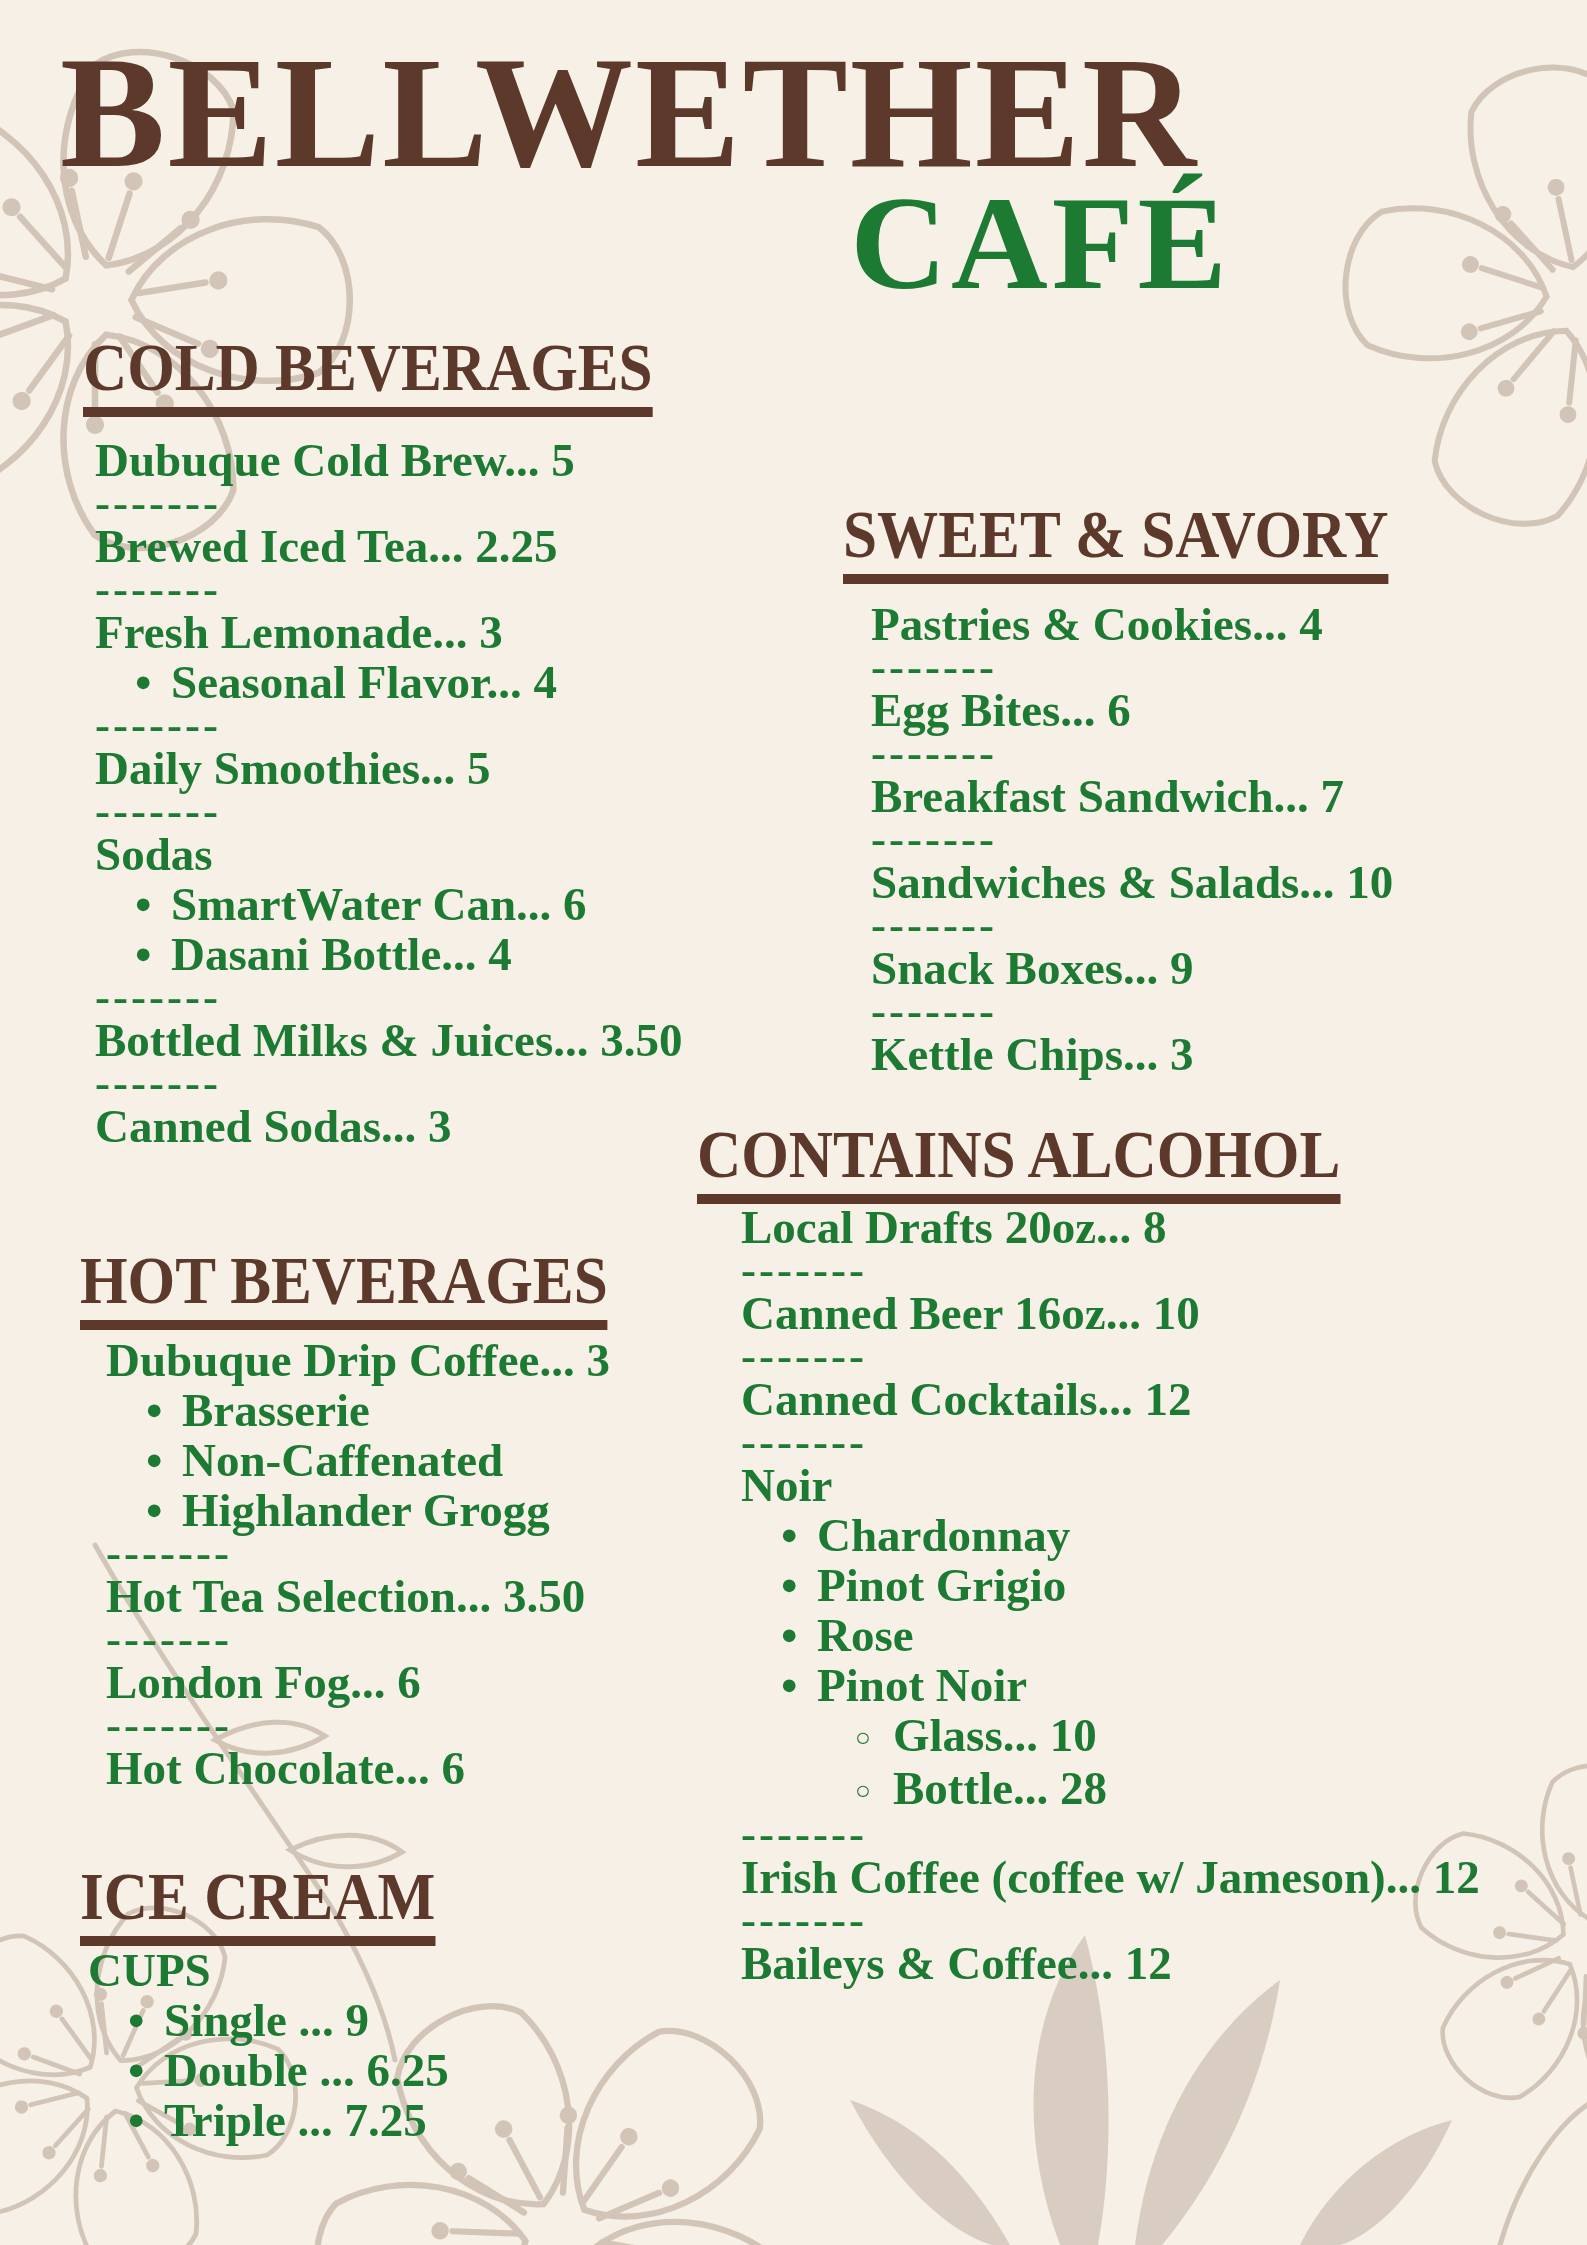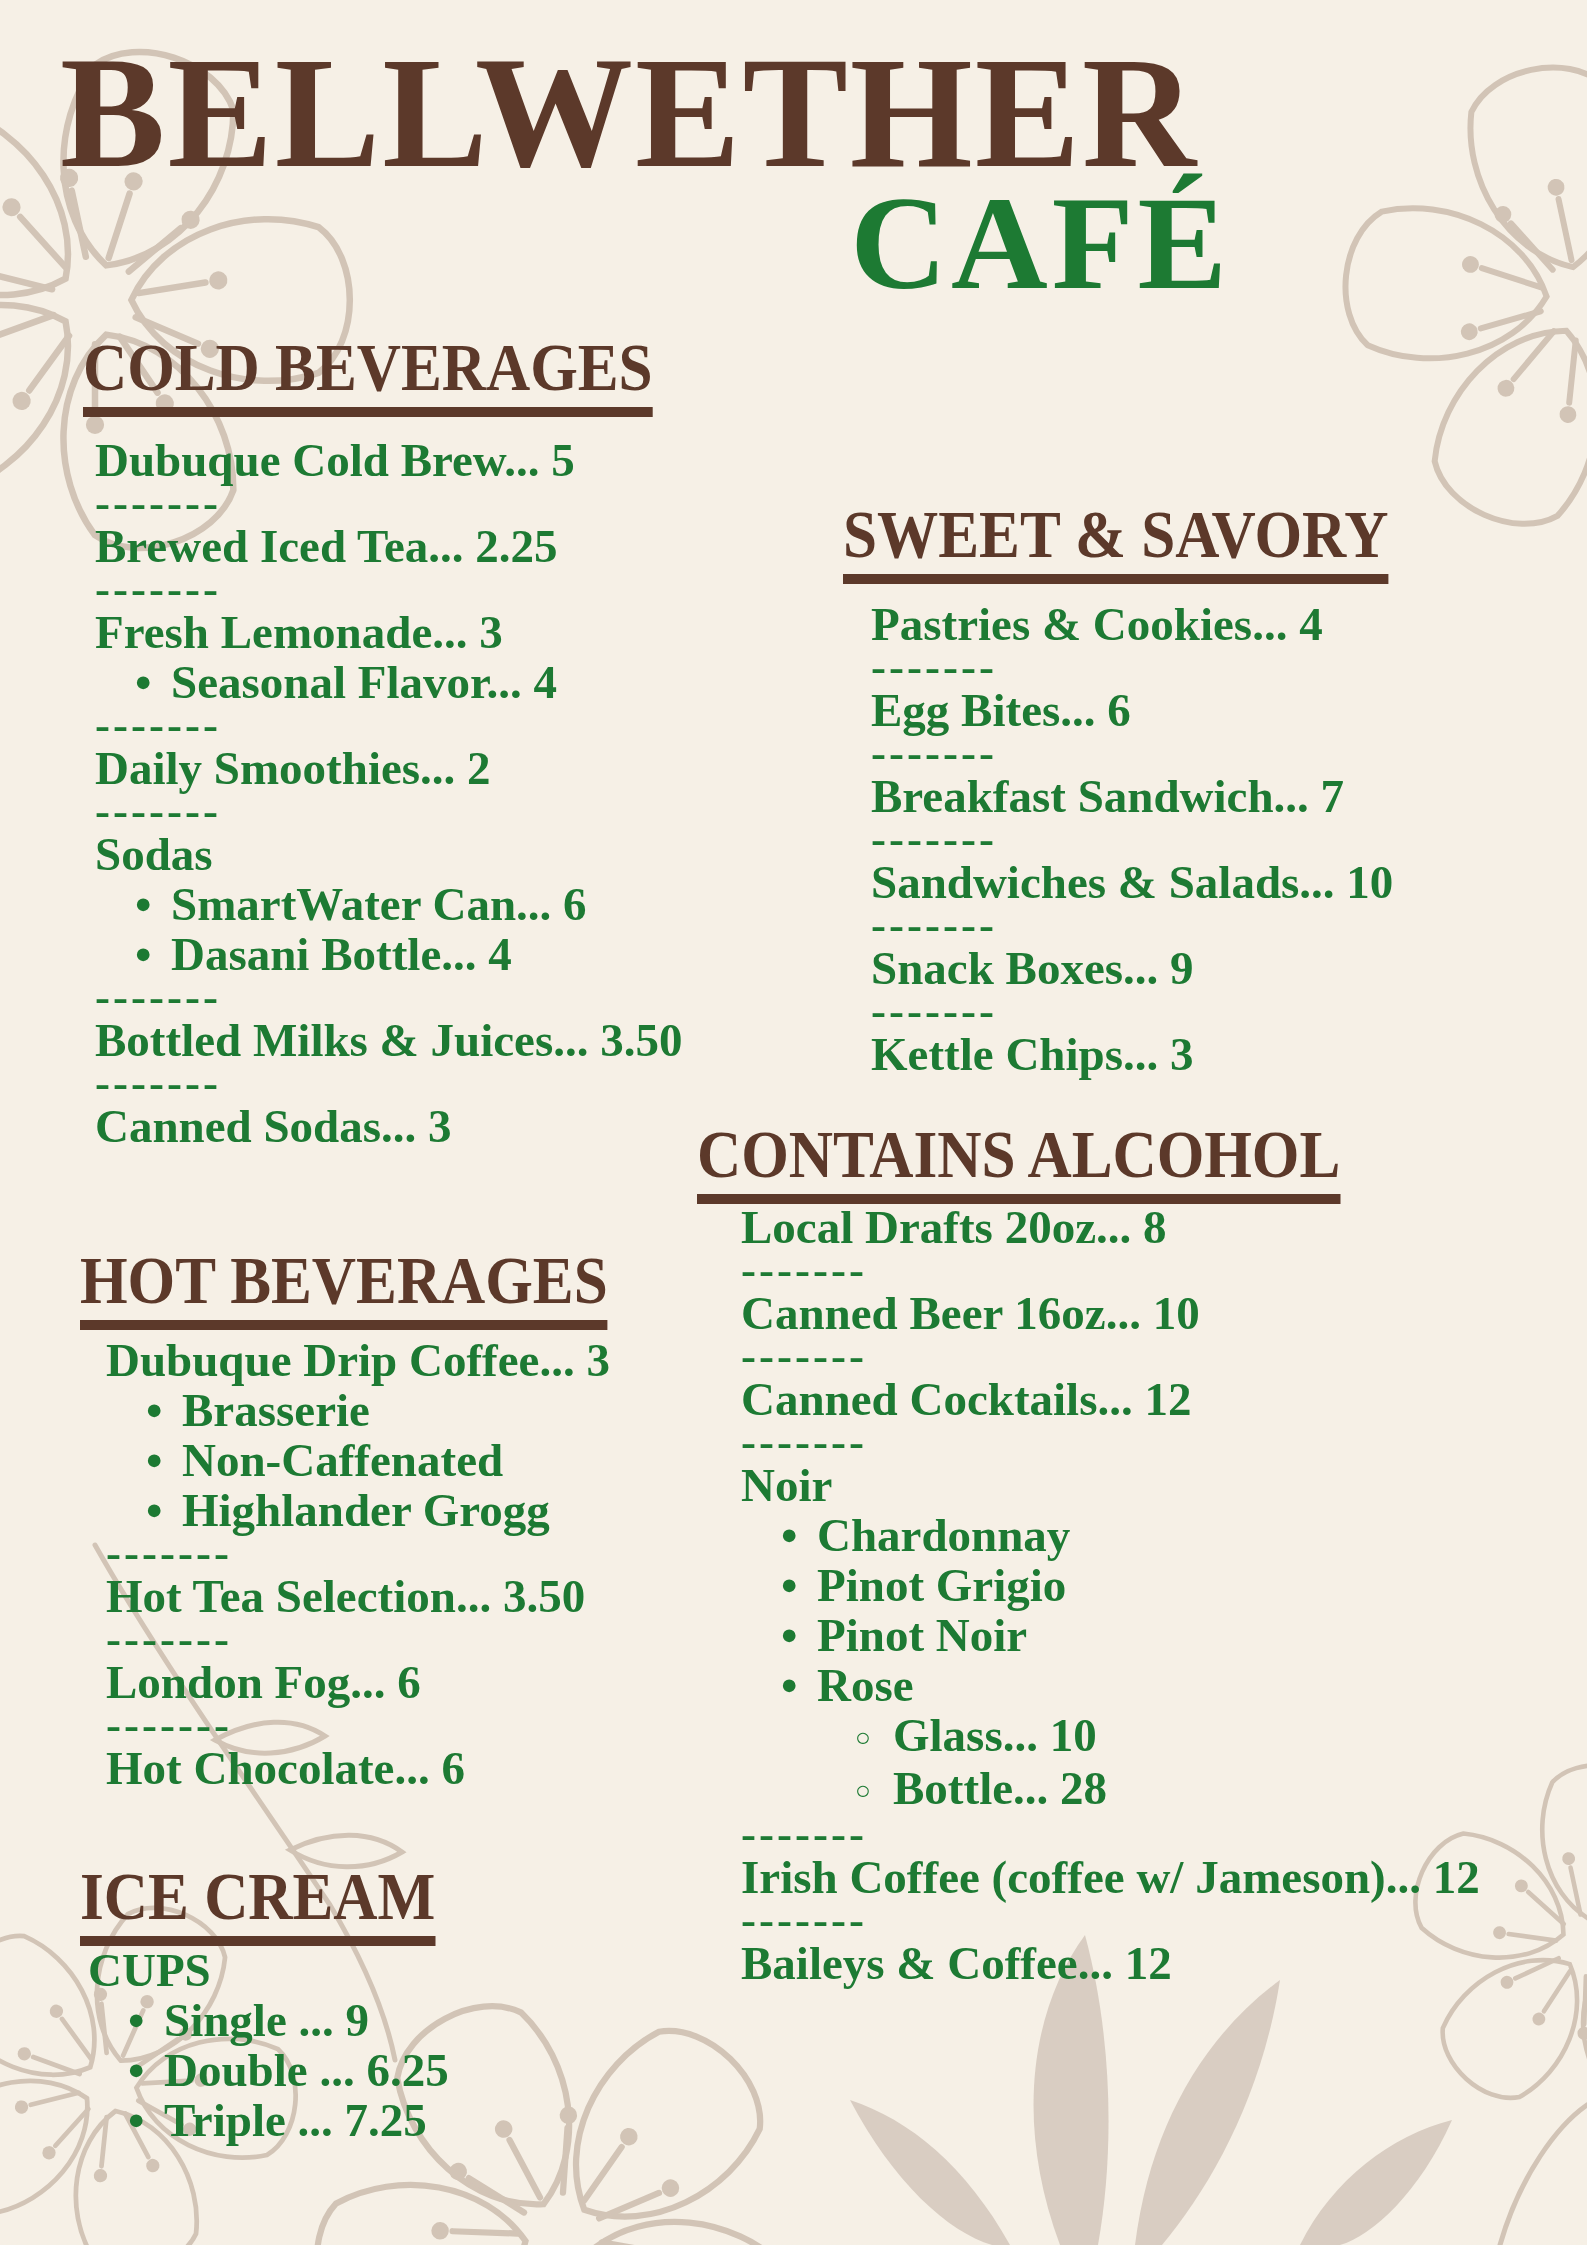--- a/index.html
+++ b/index.html
@@ -128,21 +128,21 @@
 
 <h2 class="sec-head" id="head-cold">COLD BEVERAGES</h2>
 <div class="sec-body" id="body-cold">
     <div class="t-item"><span>Dubuque Cold Brew... 5</span></div>
     <div class="t-dash">-------</div>
     <div class="t-item"><span>Brewed Iced Tea... 2.25</span></div>
     <div class="t-dash">-------</div>
     <div class="t-item"><span>Fresh Lemonade... 3</span></div>
     <div class="t-b1"><span class="bullet">•</span><span>Seasonal Flavor... 4</span></div>
     <div class="t-dash">-------</div>
-    <div class="t-item"><span>Daily Smoothies... 2</span></div>
+    <div class="t-item"><span>Daily Smoothies... 5</span></div>
     <div class="t-dash">-------</div>
     <div class="t-item"><span>Sodas</span></div>
     <div class="t-b1"><span class="bullet">•</span><span>SmartWater Can... 6</span></div>
     <div class="t-b1"><span class="bullet">•</span><span>Dasani Bottle... 4</span></div>
     <div class="t-dash">-------</div>
     <div class="t-item"><span>Bottled Milks &amp; Juices... 3.50</span></div>
     <div class="t-dash">-------</div>
     <div class="t-item"><span>Canned Sodas... 3</span></div>
   </div>
 
@@ -187,21 +187,21 @@
 <div class="sec-body" id="body-alcohol">
     <div class="t-item"><span>Local Drafts 20oz... 8</span></div>
     <div class="t-dash">-------</div>
     <div class="t-item"><span>Canned Beer 16oz... 10</span></div>
     <div class="t-dash">-------</div>
     <div class="t-item"><span>Canned Cocktails... 12</span></div>
     <div class="t-dash">-------</div>
     <div class="t-item"><span>Noir</span></div>
     <div class="t-b1"><span class="bullet">•</span><span>Chardonnay</span></div>
     <div class="t-b1"><span class="bullet">•</span><span>Pinot Grigio</span></div>
+    <div class="t-b1"><span class="bullet">•</span><span>Rose</span></div>
     <div class="t-b1"><span class="bullet">•</span><span>Pinot Noir</span></div>
-    <div class="t-b1"><span class="bullet">•</span><span>Rose</span></div>
     <div class="t-b2"><span class="bullet">○</span><span>Glass... 10</span></div>
     <div class="t-b2"><span class="bullet">○</span><span>Bottle... 28</span></div>
     <div class="t-dash">-------</div>
     <div class="t-item"><span>Irish Coffee (coffee w/ Jameson)... 12</span></div>
     <div class="t-dash">-------</div>
     <div class="t-item"><span>Baileys &amp; Coffee... 12</span></div>
   </div>
 
 </body></html>

